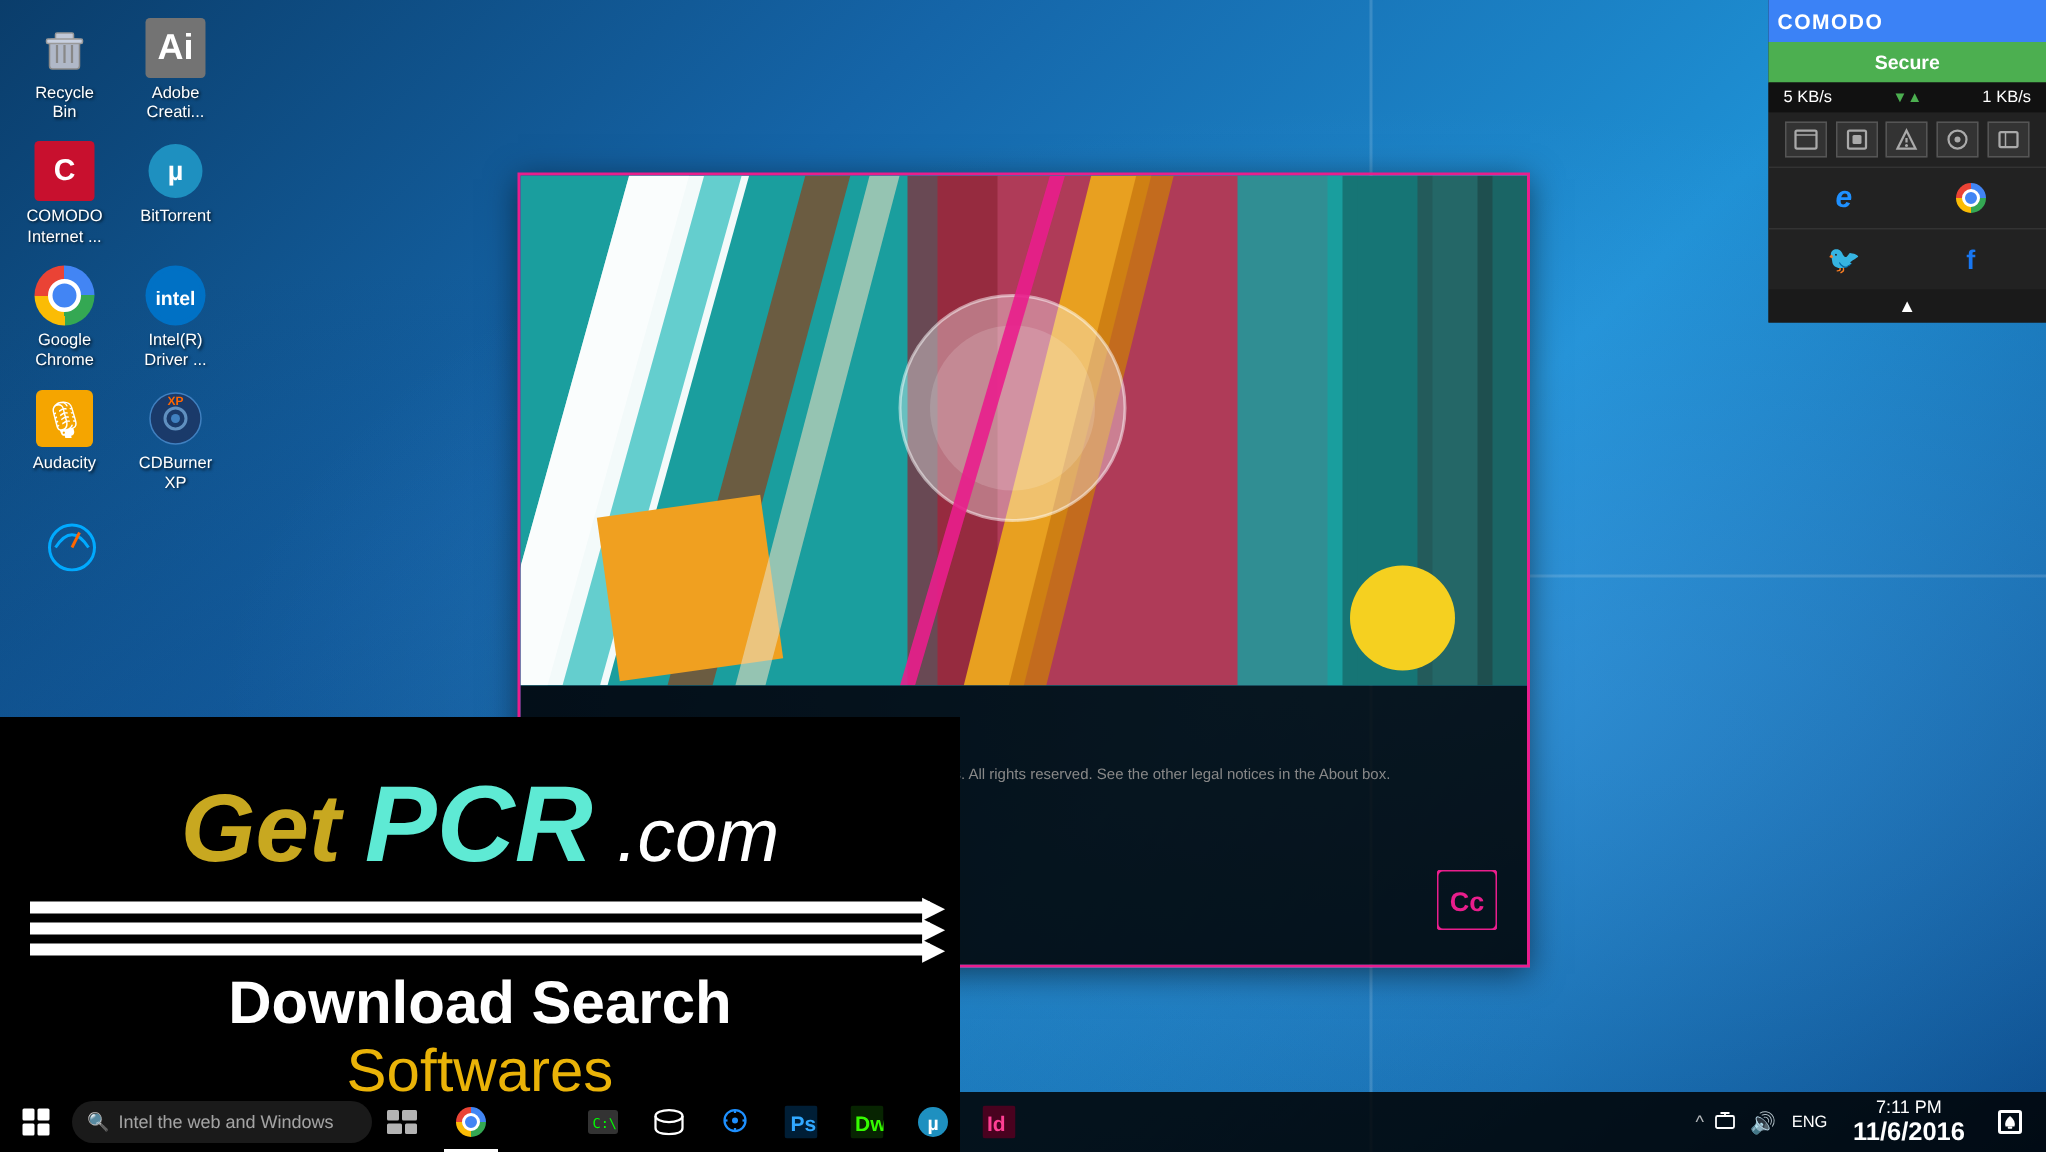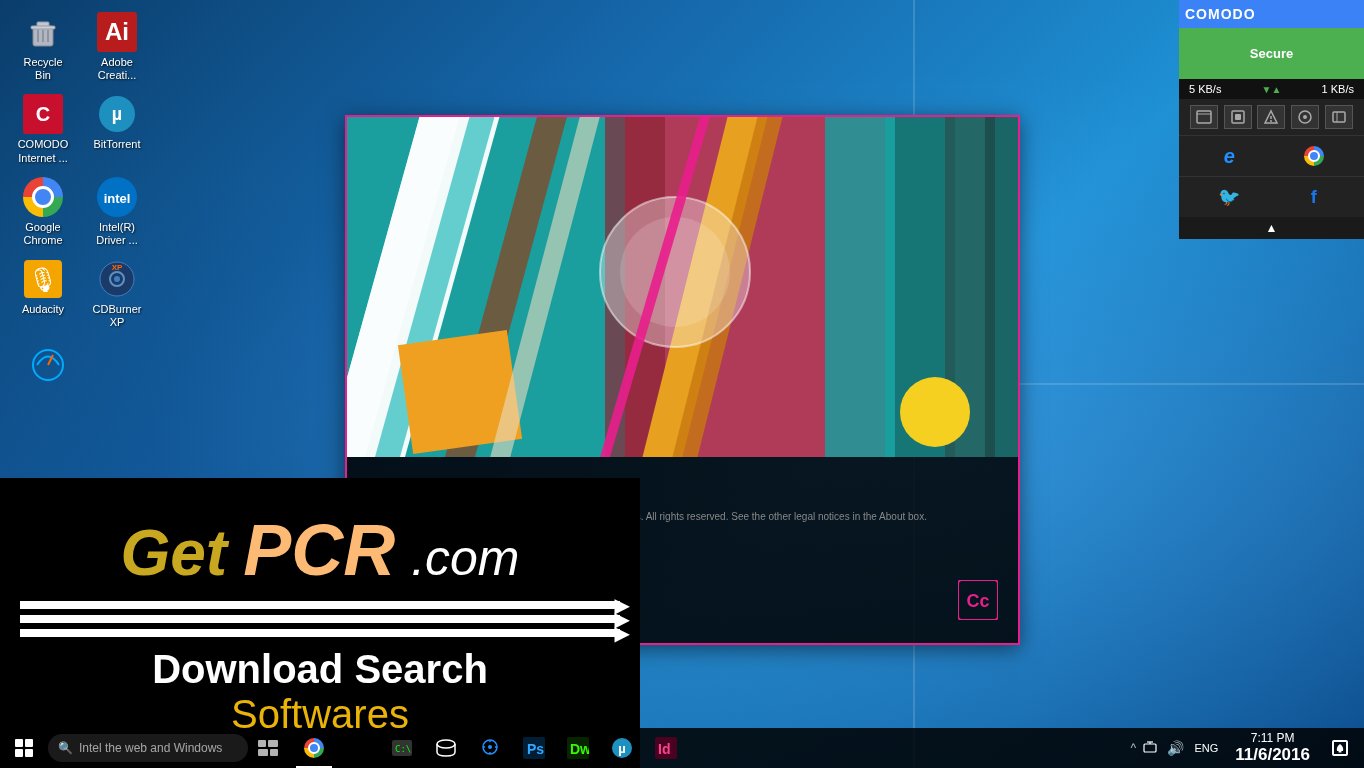--- a/index.html
+++ b/index.html
@@ -95,21 +95,21 @@
       text-align: center;
       text-shadow: 1px 1px 2px rgba(0,0,0,0.8);
       line-height: 1.2;
       word-break: break-word;
     }
 
     .icons-row {
       display: flex;
       gap: 4px;
     }
-    .icon-adobe { background: #b91c1c; color: white; font-size: 24px; font-weight: bold; border-radius: 3px; width: 40px; height: 40px; display:flex; align-items:center; justify-content:center; }
+    .icon-adobe { background: #737373; color: white; font-size: 24px; font-weight: bold; border-radius: 3px; width: 40px; height: 40px; display:flex; align-items:center; justify-content:center; }
     .icon-comodo { background: #c8102e; color: white; font-size: 20px; font-weight: bold; border-radius: 3px; width: 40px; height: 40px; display:flex; align-items:center; justify-content:center; }
     .icon-chrome { width: 40px; height: 40px; border-radius: 50%; background: conic-gradient(#4285F4 0deg 90deg, #34A853 90deg 180deg, #FBBC05 180deg 270deg, #EA4335 270deg 360deg); position:relative; }
     .icon-chrome::after { content:''; position:absolute; top:50%; left:50%; transform:translate(-50%,-50%); width:16px; height:16px; border-radius:50%; background:#4285F4; border:3px solid white; }
     .icon-intel { width:40px; height:40px; background:#0071c5; border-radius:50%; display:flex; align-items:center; justify-content:center; color:white; font-size:10px; font-weight:bold; }
 
     
     .splash-window {
       position: absolute;
       top: 115px;
       left: 345px;
@@ -370,21 +370,21 @@
       padding: 6px;
       font-size: 14px;
       font-weight: bold;
       letter-spacing: 1px;
     }
 
     .comodo-secure {
       background: #4caf50;
       color: white;
       text-align: center;
-      padding: 18px;
+      padding: 6px;
       font-size: 13px;
       font-weight: bold;
     }
 
     .comodo-speed {
       background: #111;
       color: white;
       display: flex;
       justify-content: space-between;
       align-items: center;
@@ -671,21 +671,21 @@
         <rect width="40" height="40" rx="4" fill="none" stroke="#e91e8c" stroke-width="2"></rect>
         <text x="20" y="27" text-anchor="middle" fill="#e91e8c" font-size="18" font-weight="bold">Cc</text>
       </svg>
     </div>
   </div>
 </div>
 
 <div class="watermark">
   <div style="display:flex; align-items:baseline; gap:16px;">
     <span style="font-size:64px; font-weight:900; color:#c8a820; font-style:italic;">Get</span>
-    <span style="font-size:72px; font-weight:900; color:#fdba74; font-style:italic;">PCR</span>
+    <span style="font-size:72px; font-weight:900; color:#5eead4; font-style:italic;">PCR</span>
     <span style="font-size:50px; font-weight:300; color:white; font-style:italic;">.com</span>
   </div>
 
   <div class="watermark-arrows">
     <div class="arrow-line"></div>
     <div class="arrow-line"></div>
     <div class="arrow-line"></div>
   </div>
 
   <div style="text-align:center;">

